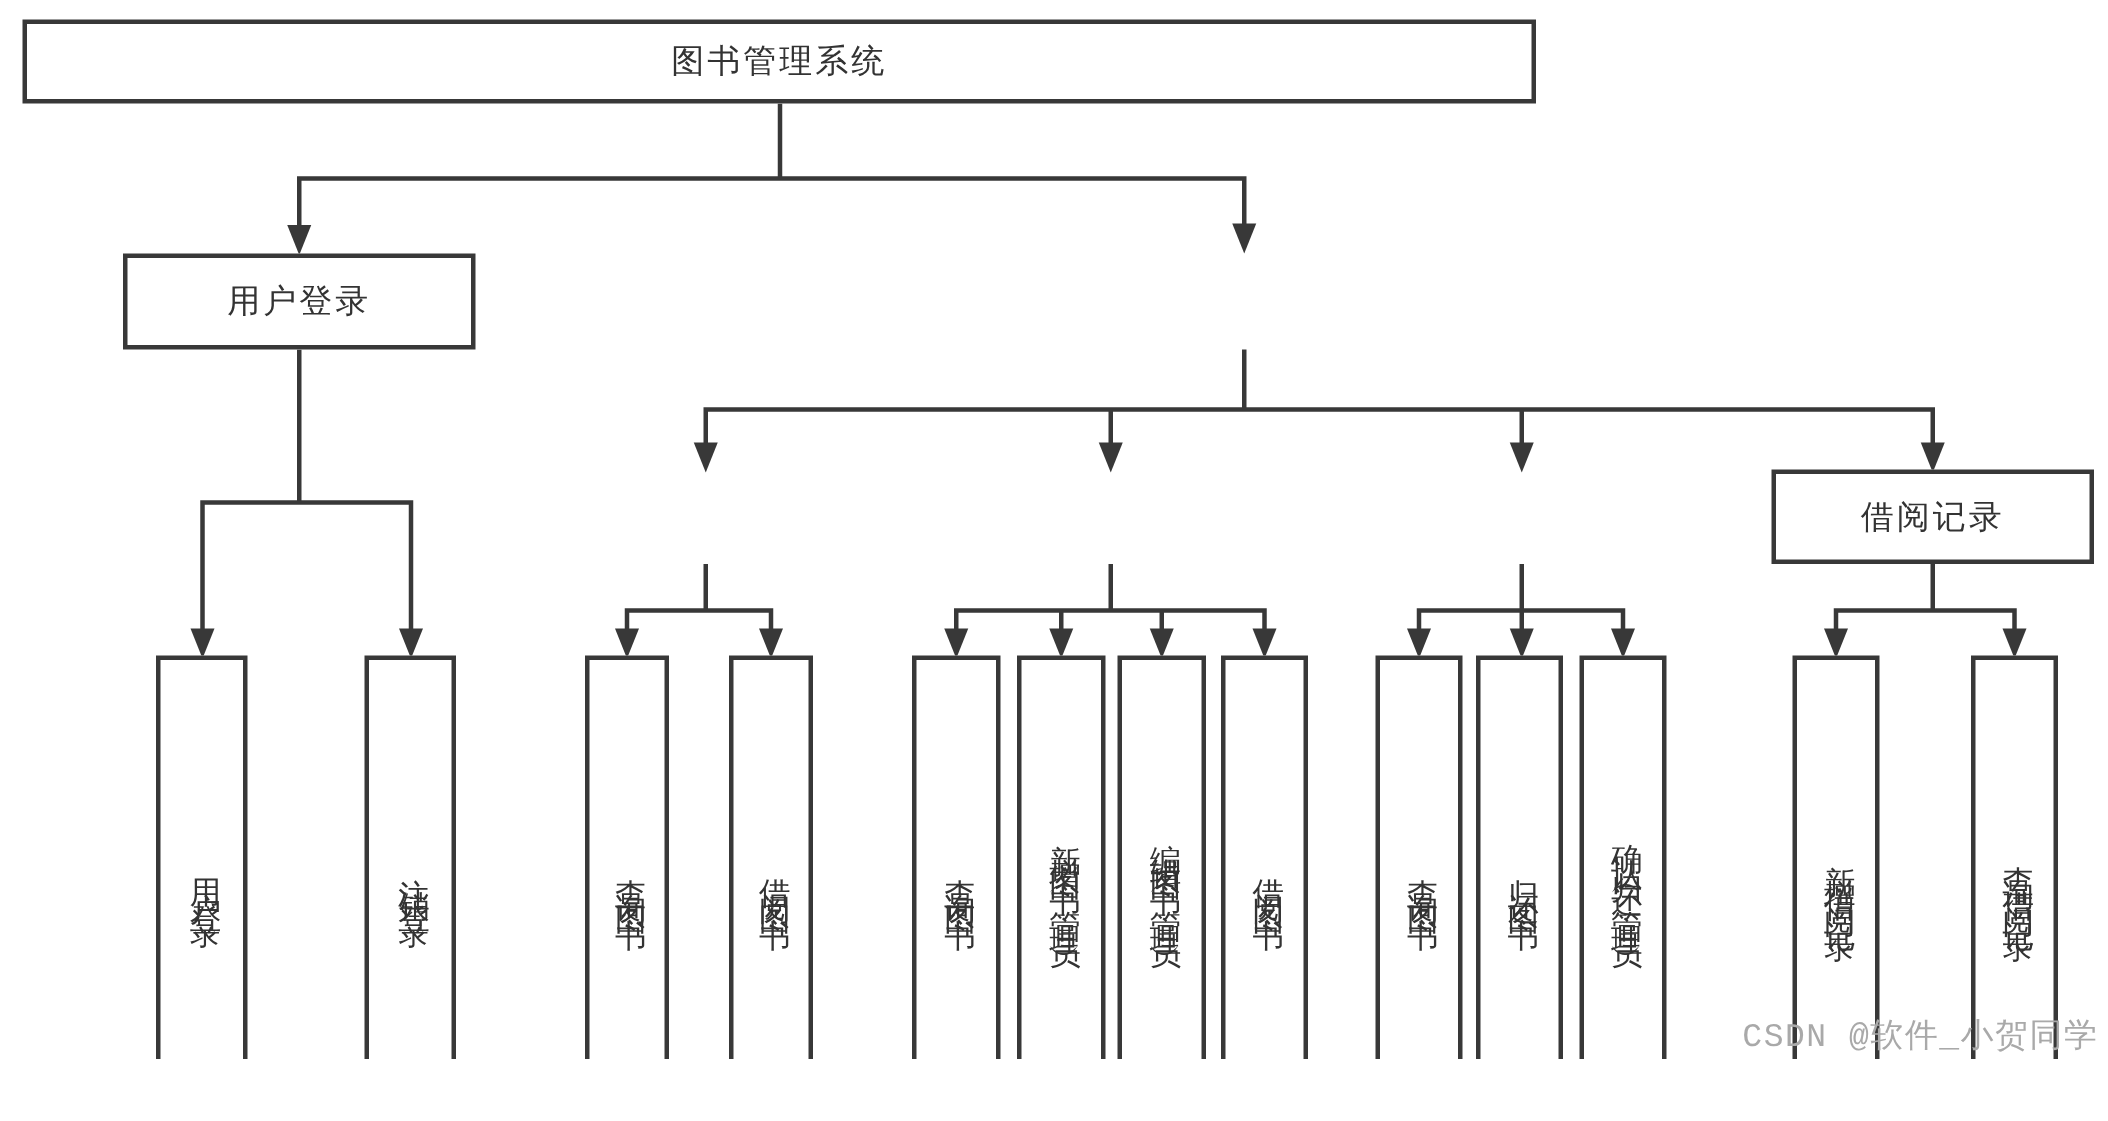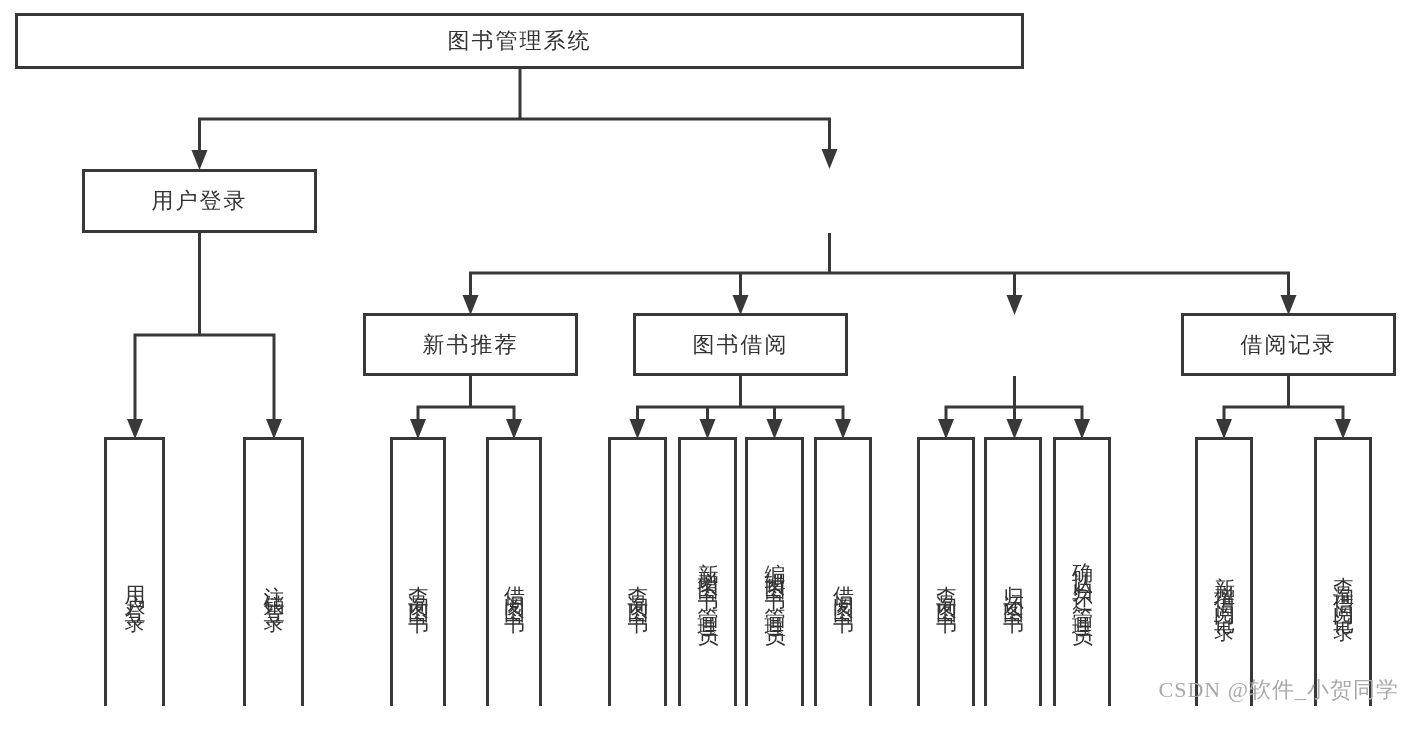--- a/index.html
+++ b/index.html
@@ -5,21 +5,21 @@
   html, body {
     margin: 0;
     padding: 0;
     background: #ffffff;
   }
   .canvas {
     position: relative;
     width: 1405px;
     height: 706px;
     background: #ffffff;
-    font-family: Liberation Serif, serif;
+    font-family: Liberation Mono, monospace;
     overflow: hidden;
   }
   .connectors {
     position: absolute;
     left: 0;
     top: 0;
     width: 1405px;
     height: 747px;
     pointer-events: none;
   }
@@ -104,26 +104,20 @@
   </svg>
 
   <div class="node h" style="left:15px; top:13px; width:1009px; height:56px">
     <span>图书管理系统</span>
   </div>
 
   <div class="node h" style="left:82px; top:169px; width:235px; height:64px">
     <span>用户登录</span>
   </div>
 
-  <div class="node h" style="left:363px; top:313px; width:215px; height:63px">
-    <span>新书推荐</span>
-  </div>
-  <div class="node h" style="left:633px; top:313px; width:215px; height:63px">
-    <span>图书借阅</span>
-  </div>
   <div class="node h" style="left:1181px; top:313px; width:215px; height:63px">
     <span>借阅记录</span>
   </div>
 
   <div class="node v" style="left:104px; top:437px; width:61px; height:299px">
     <span>用户登录</span>
   </div>
   <div class="node v" style="left:243px; top:437px; width:61px; height:299px">
     <span>注销登录</span>
   </div>

